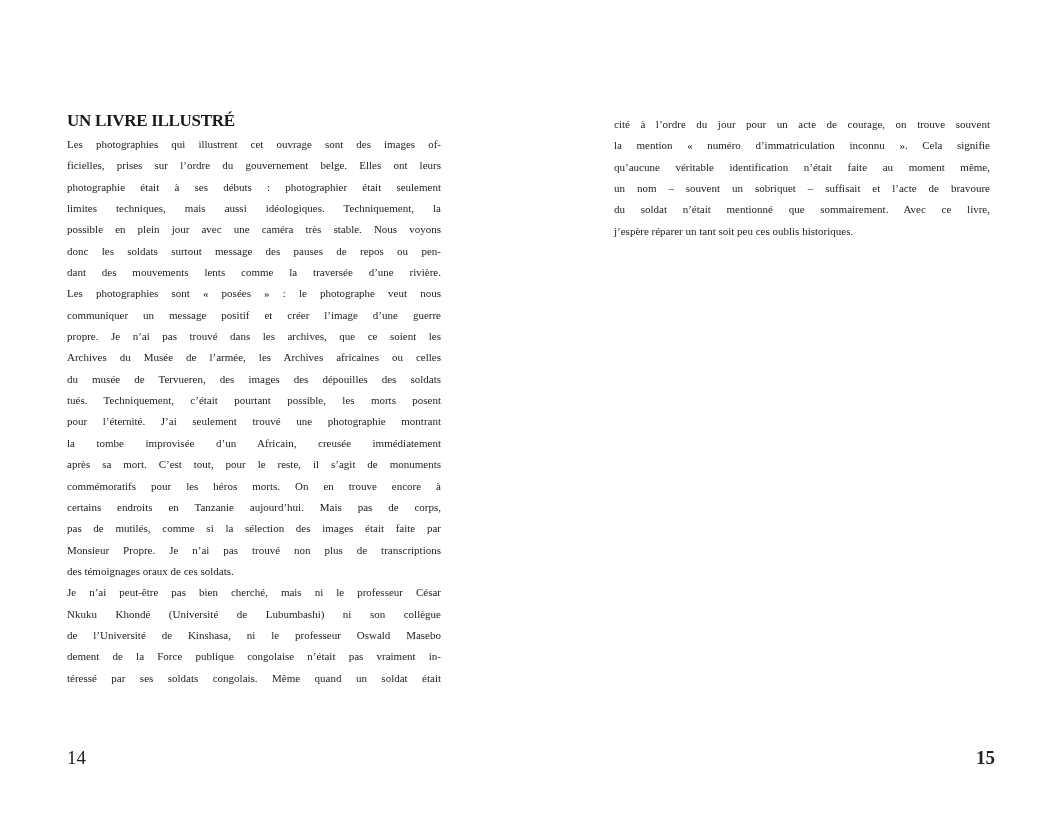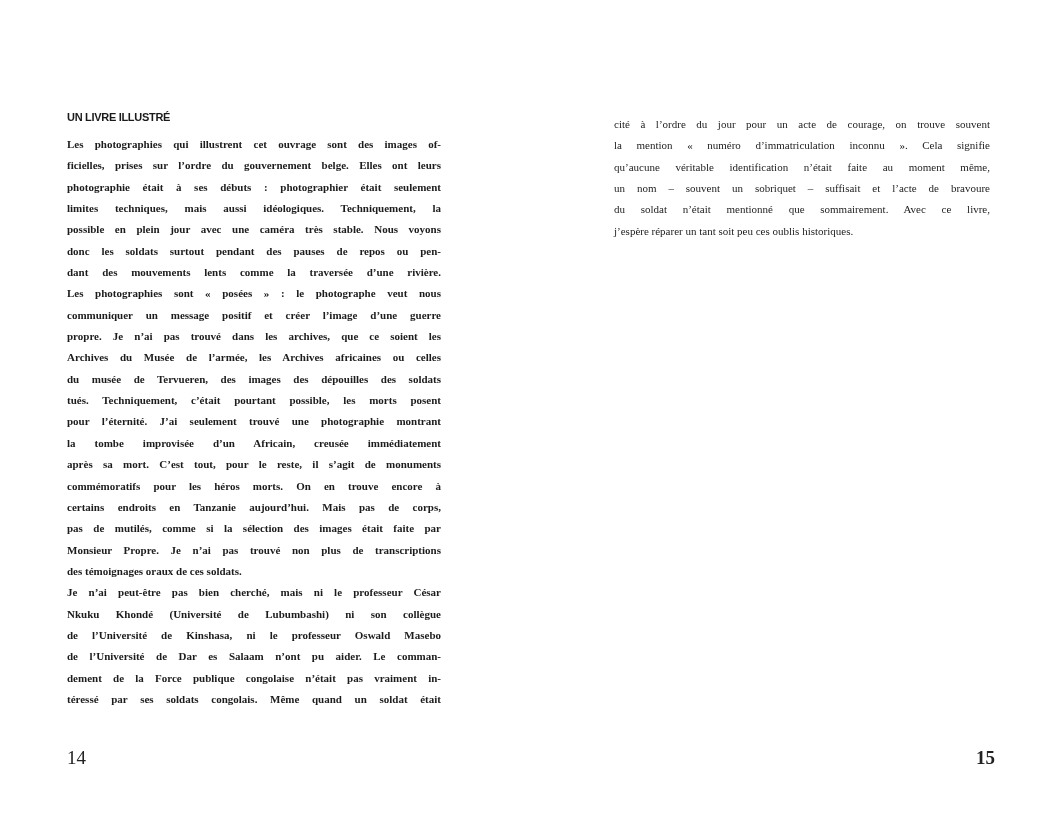--- a/index.html
+++ b/index.html
@@ -21,23 +21,23 @@
       width: 528px;
       height: 816px;
     }
     .page-left { left: 0; }
     .page-right { left: 528px; }
 
     .heading {
       position: absolute;
       left: 67px;
       top: 111px;
-      font-family: Liberation Sans, sans-serif;
+      font-family: Liberation Serif, serif;
       font-weight: bold;
-      font-size: 11px;
+      font-size: 17px;
       letter-spacing: -0.3px;
       color: #1a1a1a;
       margin: 0;
     }
     .column {
       position: absolute;
       font-size: 11px;
       line-height: 21.35px;
       text-align: justify;
     }
@@ -48,21 +48,20 @@
       text-align-last: justify;
       height: 21.35px;
     }
     .column .line.last {
       text-align-last: left;
     }
     .col-left {
       left: 67px;
       top: 134px;
       width: 374px;
-      font-weight: bold;
     }
     .col-right {
       left: 86px;
       top: 114px;
       width: 376px;
     }
     .folio {
       position: absolute;
       top: 747px;
       font-size: 19px;
@@ -75,40 +74,39 @@
 <body>
 
 <div class="page page-left">
   <h2 class="heading">UN LIVRE ILLUSTRÉ</h2>
   <div class="column col-left">
     <span class="line">Les photographies qui illustrent cet ouvrage sont des images of-</span>
     <span class="line">ficielles, prises sur l’ordre du gouvernement belge. Elles ont leurs</span>
     <span class="line">photographie était à ses débuts : photographier était seulement</span>
     <span class="line">limites techniques, mais aussi idéologiques. Techniquement, la</span>
     <span class="line">possible en plein jour avec une caméra très stable. Nous voyons</span>
-    <span class="line">donc les soldats surtout pendant des pauses de repos ou pen-</span>
+    <span class="line">donc les soldats surtout message des pauses de repos ou pen-</span>
     <span class="line">dant des mouvements lents comme la traversée d’une rivière.</span>
     <span class="line">Les photographies sont « posées » : le photographe veut nous</span>
     <span class="line">communiquer un message positif et créer l’image d’une guerre</span>
     <span class="line">propre. Je n’ai pas trouvé dans les archives, que ce soient les</span>
     <span class="line">Archives du Musée de l’armée, les Archives africaines ou celles</span>
     <span class="line">du musée de Tervueren, des images des dépouilles des soldats</span>
     <span class="line">tués. Techniquement, c’était pourtant possible, les morts posent</span>
     <span class="line">pour l’éternité. J’ai seulement trouvé une photographie montrant</span>
     <span class="line">la tombe improvisée d’un Africain, creusée immédiatement</span>
     <span class="line">après sa mort. C’est tout, pour le reste, il s’agit de monuments</span>
     <span class="line">commémoratifs pour les héros morts. On en trouve encore à</span>
     <span class="line">certains endroits en Tanzanie aujourd’hui. Mais pas de corps,</span>
     <span class="line">pas de mutilés, comme si la sélection des images était faite par</span>
     <span class="line">Monsieur Propre. Je n’ai pas trouvé non plus de transcriptions</span>
     <span class="line last">des témoignages oraux de ces soldats.</span>
     <span class="line">Je n’ai peut-être pas bien cherché, mais ni le professeur César</span>
     <span class="line">Nkuku Khondé (Université de Lubumbashi) ni son collègue</span>
     <span class="line">de l’Université de Kinshasa, ni le professeur Oswald Masebo</span>
-    <span class="line">de l’Université de Dar es Salaam n’ont pu aider. Le comman-</span>
     <span class="line">dement de la Force publique congolaise n’était pas vraiment in-</span>
     <span class="line">téressé par ses soldats congolais. Même quand un soldat était</span>
   </div>
   <div class="folio folio-left">14</div>
 </div>
 
 <div class="page page-right">
   <div class="column col-right">
     <span class="line">cité à l’ordre du jour pour un acte de courage, on trouve souvent</span>
     <span class="line">la mention « numéro d’immatriculation inconnu ». Cela signifie</span>

